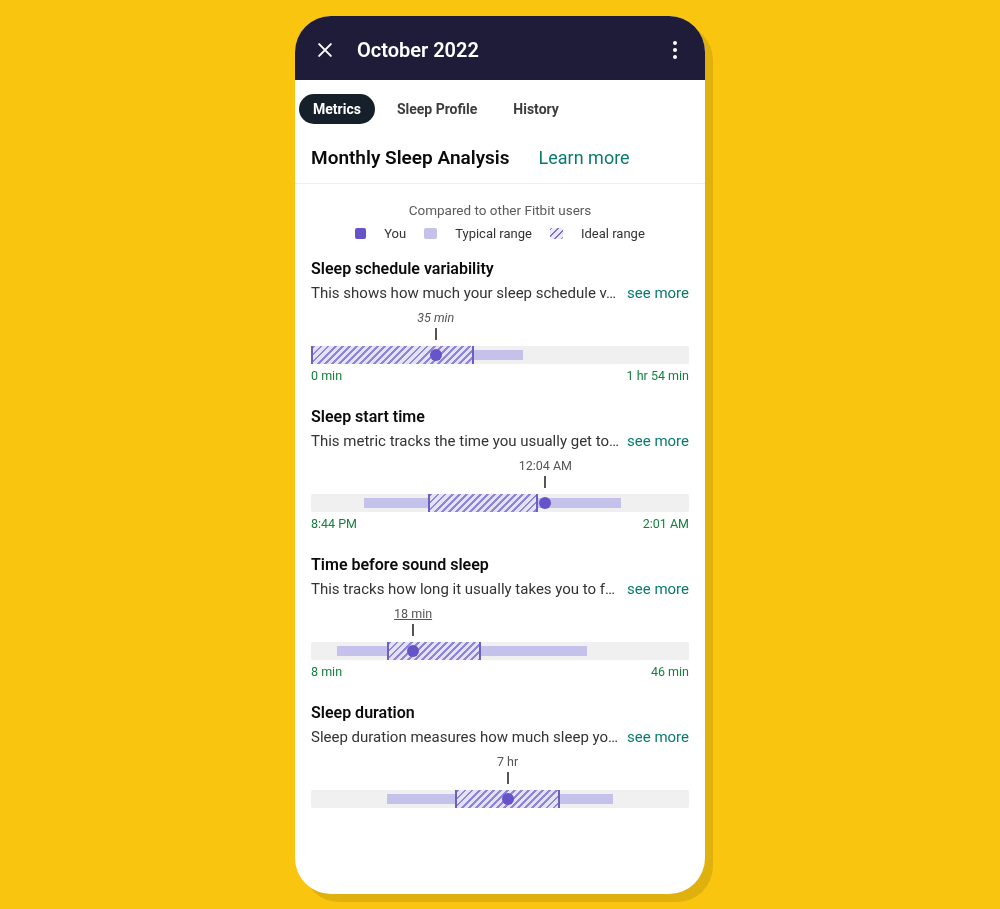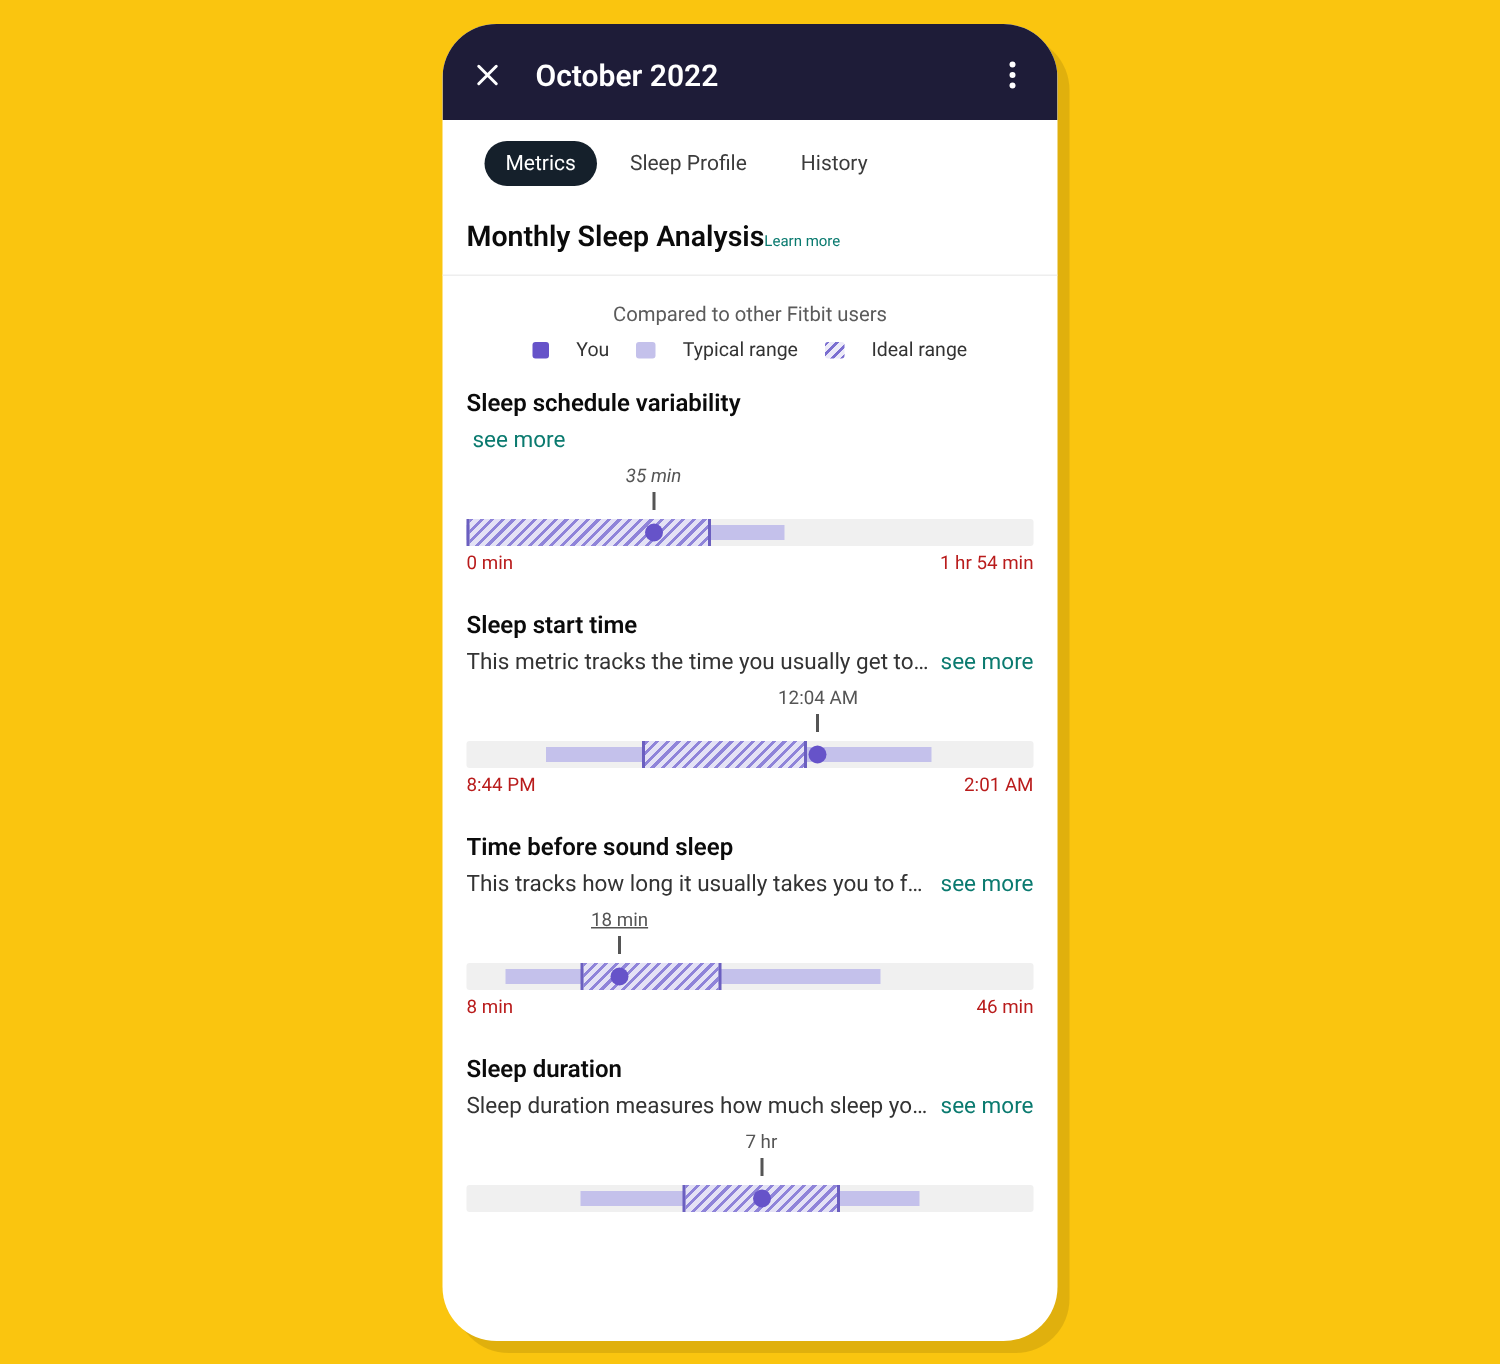--- a/index.html
+++ b/index.html
@@ -50,22 +50,23 @@
       align-items: center;
       justify-content: center;
       gap: 3px;
     }
     .more-dots span {
       width: 4px; height: 4px; background: #fff; border-radius: 50%;
     }
     .tabs {
       display: flex;
       gap: 8px;
-      padding: 14px 14px 10px 28px;
-      align-items: center;
+      padding: 14px 14px 10px 4px;
+      align-items: center;
+      font-weight: bold;
     }
     .tab {
       font-size: 14px;
       color: #3c3c3c;
       padding: 7px 14px;
       border-radius: 20px;
       cursor: pointer;
     }
     .tab.active {
       background: #15202b;
@@ -78,21 +79,22 @@
       padding: 12px 16px 14px 16px;
       border-bottom: 1px solid #eee;
     }
     .section-title {
       font-size: 19px;
       font-weight: 600;
       color: #0b0b0b;
     }
     .learn-more {
       color: #0a7a6f;
-      font-size: 10px;
+      font-size: 18px;
+      margin-left: 29px;
     }
     .legend-wrap {
       text-align: center;
       padding: 18px 16px 8px 16px;
       font-size: 13px;
     }
     .legend-compare {
       color: #5b5b5b;
       margin-bottom: 8px;
       font-size: 13.5px;
@@ -189,21 +191,21 @@
       transform: translate(-50%,-50%);
       width: 12px; height: 12px;
       background: #6653c9;
       border-radius: 50%;
       z-index: 2;
     }
     .axis {
       display: flex;
       justify-content: space-between;
       font-size: 12.5px;
-      color: #b91c1c;
+      color: #15803d;
       margin-top: 2px;
       margin-bottom: 8px;
     }
   </style>
 </head>
 <body>
 
 <div class="phone">
 
   <div class="header">
@@ -240,20 +242,21 @@
       <span>Typical range</span>
       <span class="sw-ideal"></span>
       <span>Ideal range</span>
     </div>
   </div>
 
   <div id="metrics-host">
       <div class="metric">
         <div class="metric-title">Sleep schedule variability</div>
         <div class="metric-desc-row">
+          <div class="metric-desc">This shows how much your sleep schedule v…</div>
           <span class="see-more">see more</span>
         </div>
         <div class="chart-area">
           <div class="you-label" style="left: 33%; font-style: italic;">35 min</div>
           <div class="you-tick" style="left: 33%;"></div>
           <div class="track">
             <div class="typical" style="left: 0%; width: 56%;"></div>
             <div class="ideal" style="left: 0%; width: 43%;"></div>
             <div class="you-dot" style="left: 33%;"></div>
           </div>

